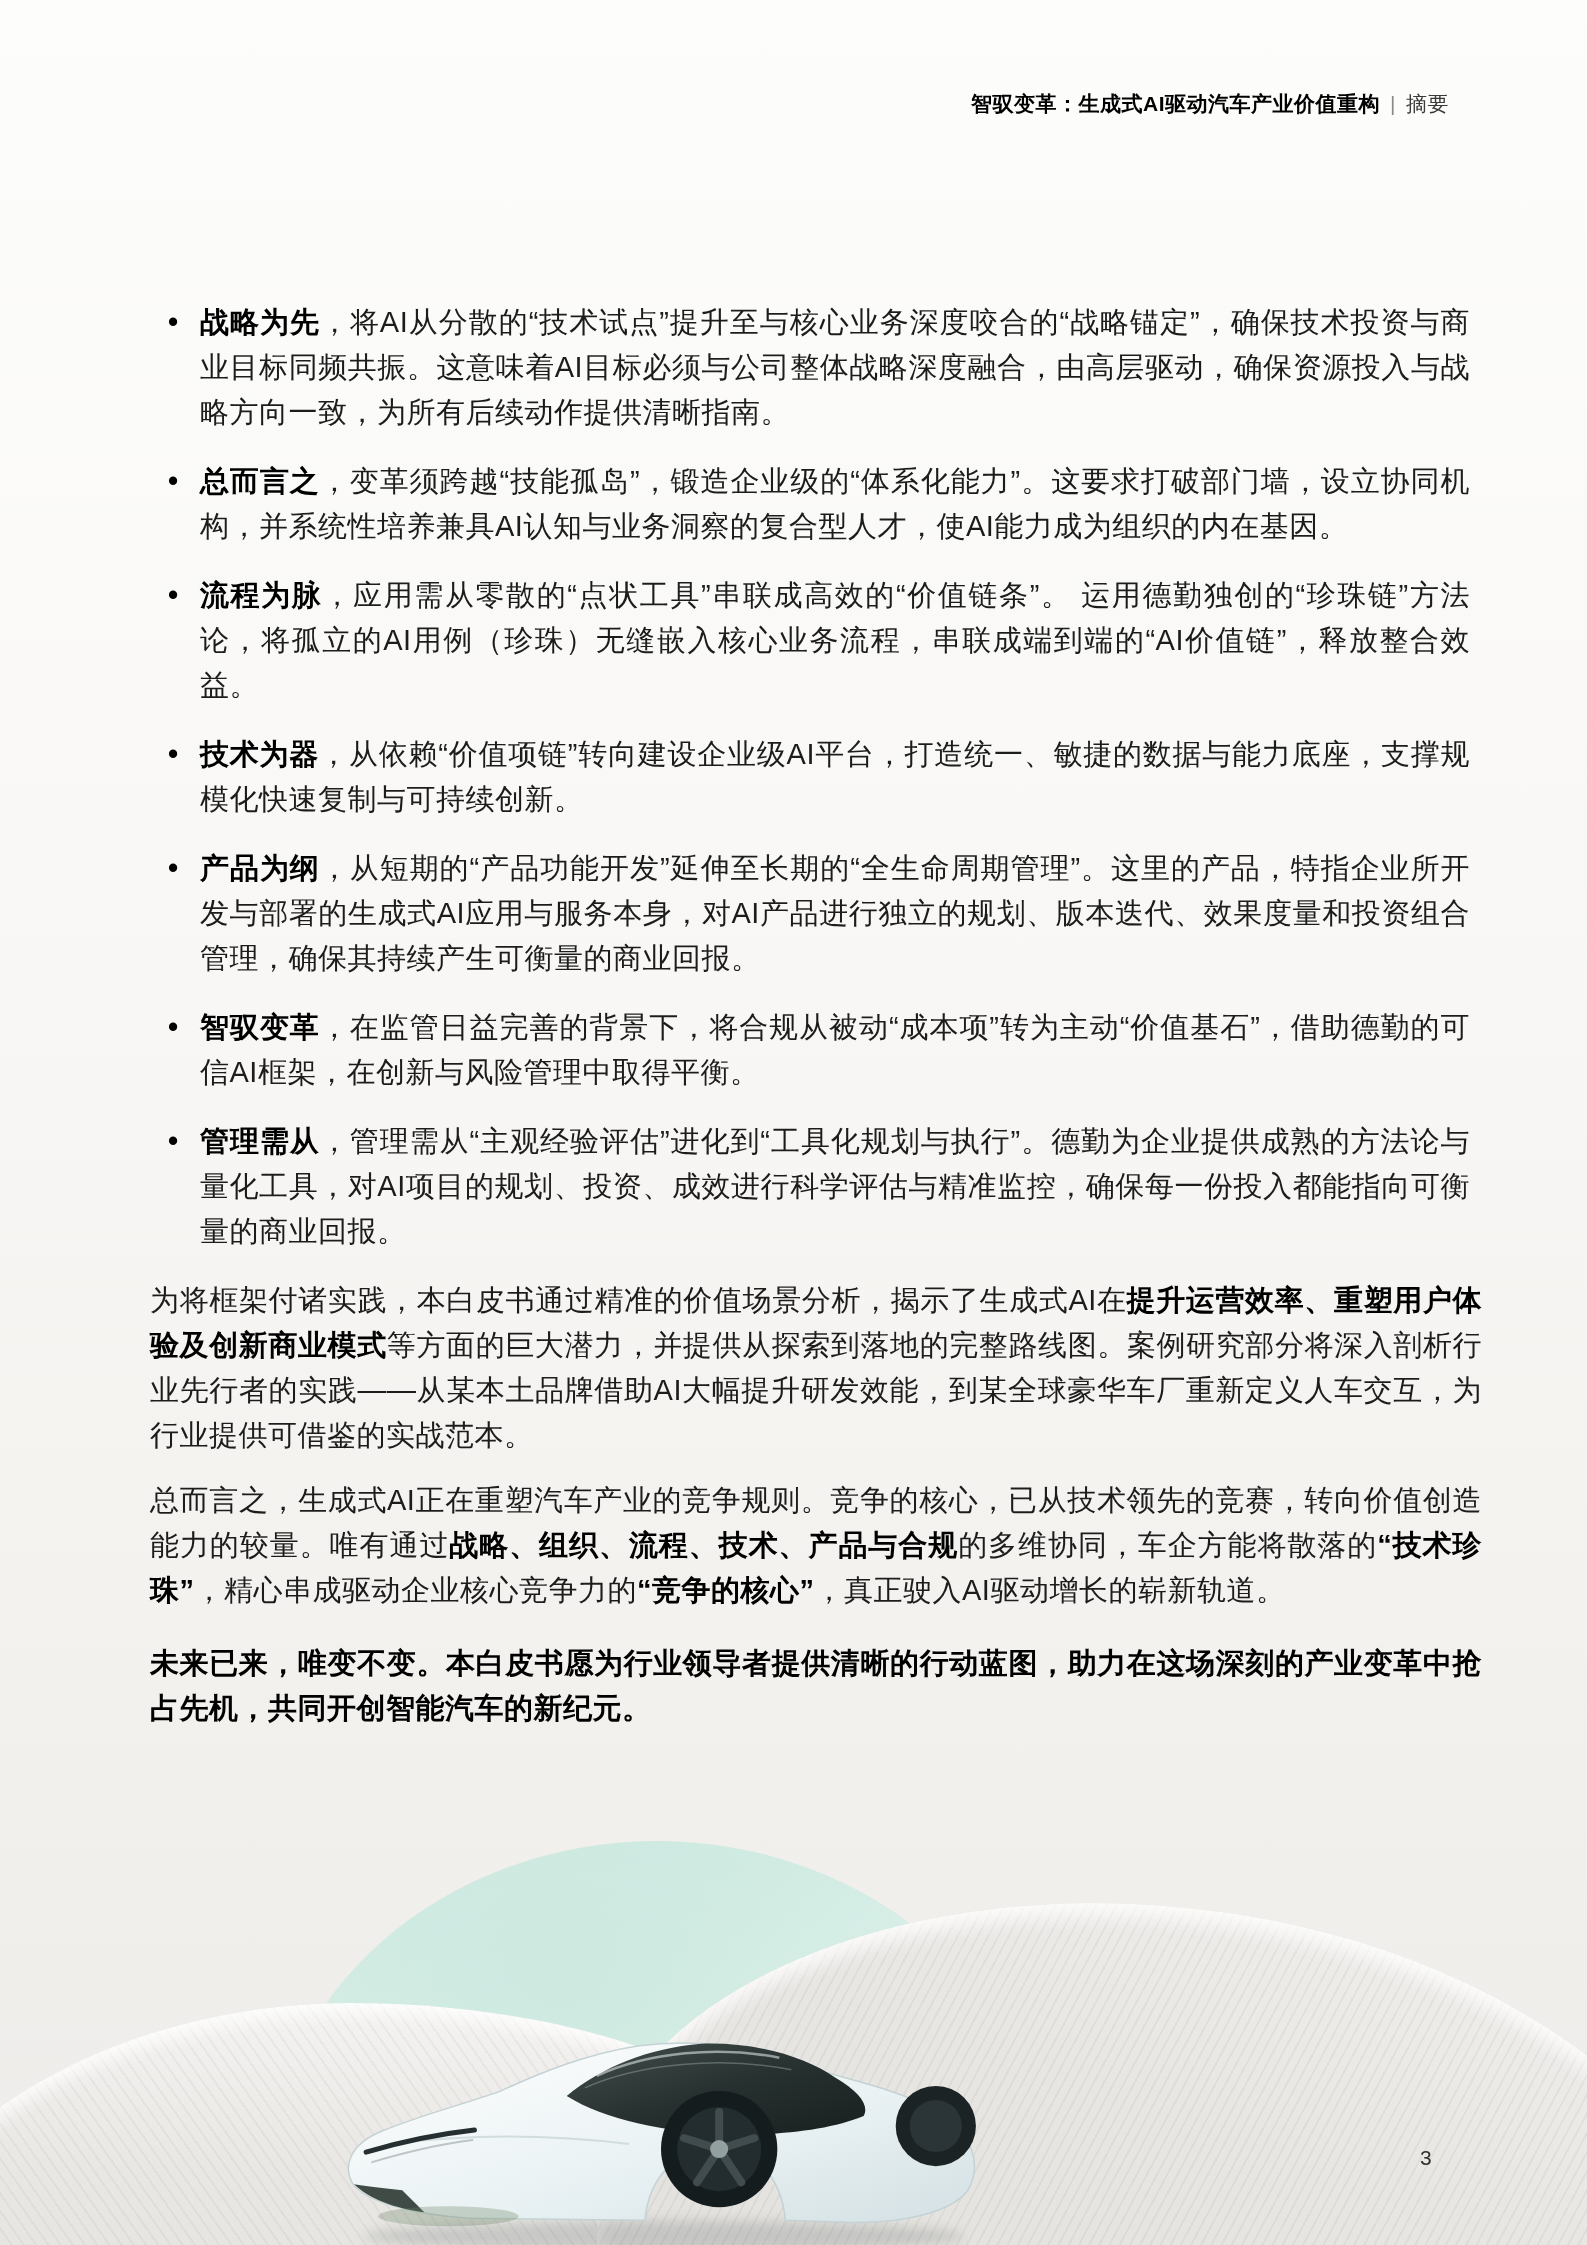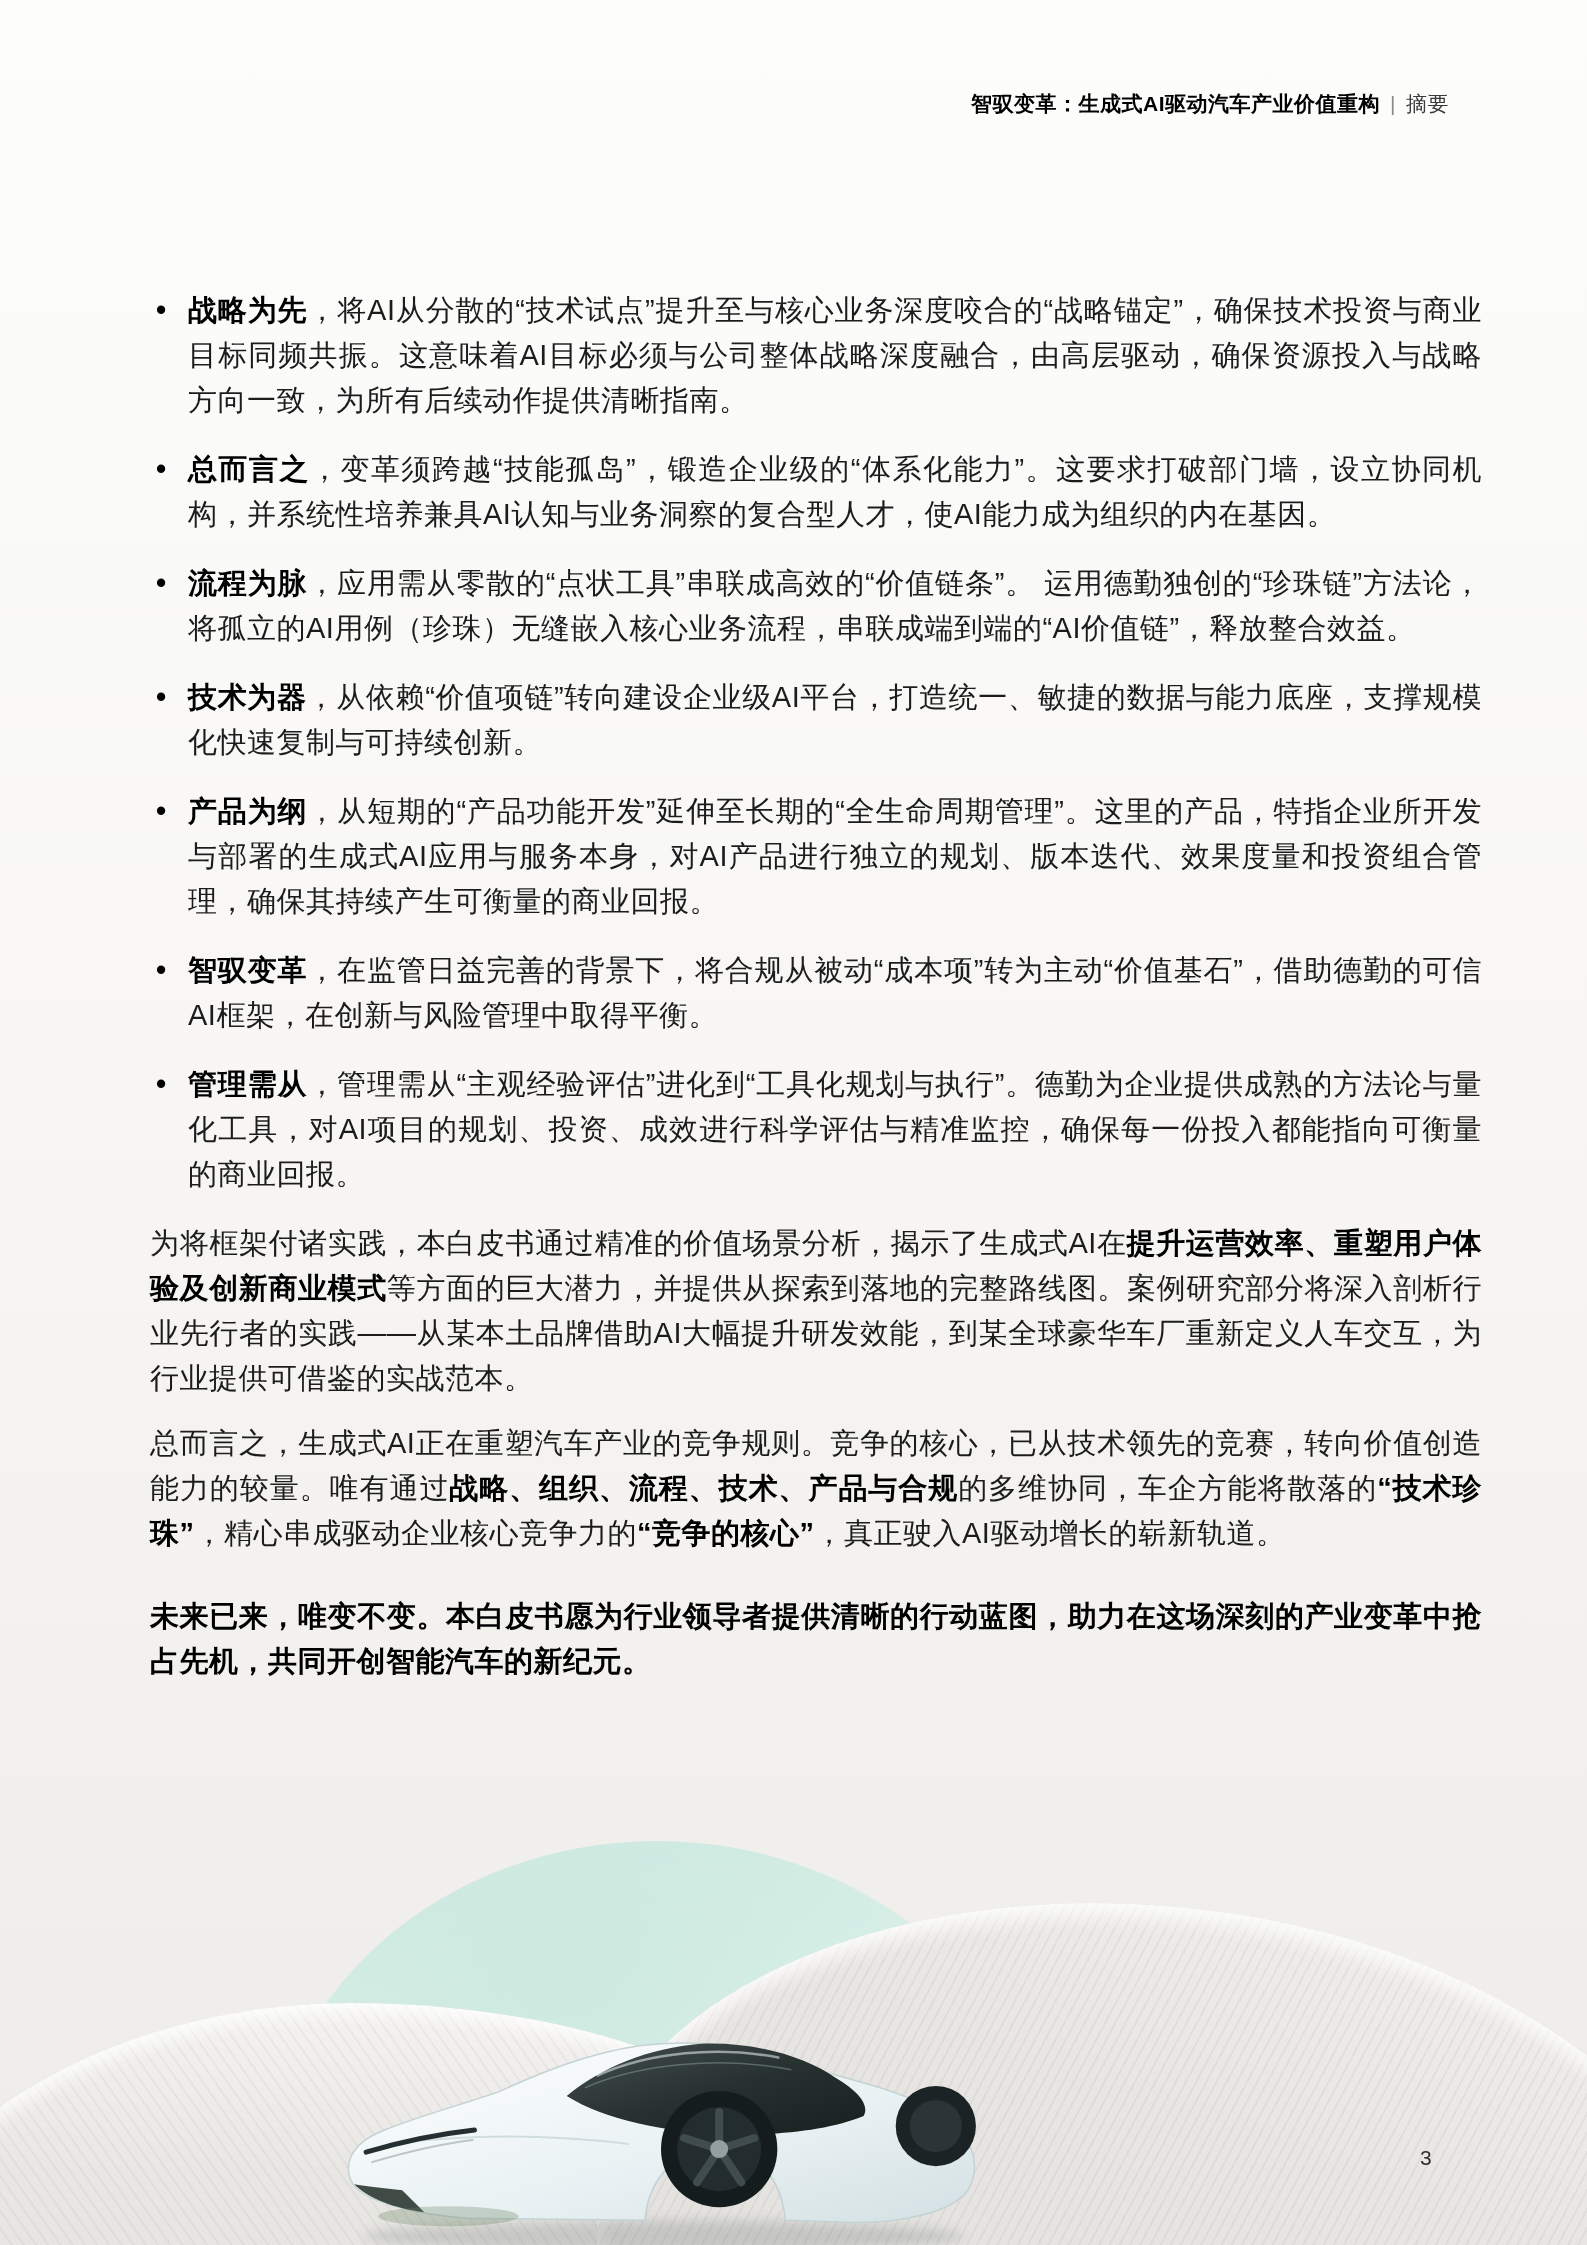--- a/index.html
+++ b/index.html
@@ -17,31 +17,31 @@
   }
   .header .ht{font-weight:bold;color:#000000;}
   .header .sep{color:#8a8a8a;margin:0 10px;font-weight:normal;}
   .header .hl{color:#3a3a3a;font-weight:normal;margin-top:15px;}
   
   .content{
     position:absolute;top:288px;left:150px;width:1332px;
     font-size:29px;line-height:45px;letter-spacing:.5px;
     text-align:justify;
   }
-  ul.bullets{list-style:none;margin:0;padding:0;}
+  ul.bullets{list-style:none;margin:12px;padding:0;}
   ul.bullets li{
     position:relative;padding-left:38px;margin:0 0 24px 0;
   }
   ul.bullets li::before{
     content:"\2022";
     position:absolute;left:6px;top:0;
     font-weight:bold;color:#000;
   }
   .content p{margin:0 0 20px 0;}
-  .content p.lastbold{margin-top:38px;}
+  .content p.lastbold{margin-top:28px;}
   
   .scene{
     position:absolute;left:0;top:1825px;width:1587px;height:420px;
     overflow:hidden;
   }
   .arch{
     position:absolute;left:266px;top:16px;width:782px;height:560px;
     border-radius:50% 50% 42% 42% / 62% 62% 30% 30%;
     background:
       radial-gradient(ellipse at 38% 22%, var(--arch-top,#cde9e0) 0%, rgba(205,233,224,0) 60%),

